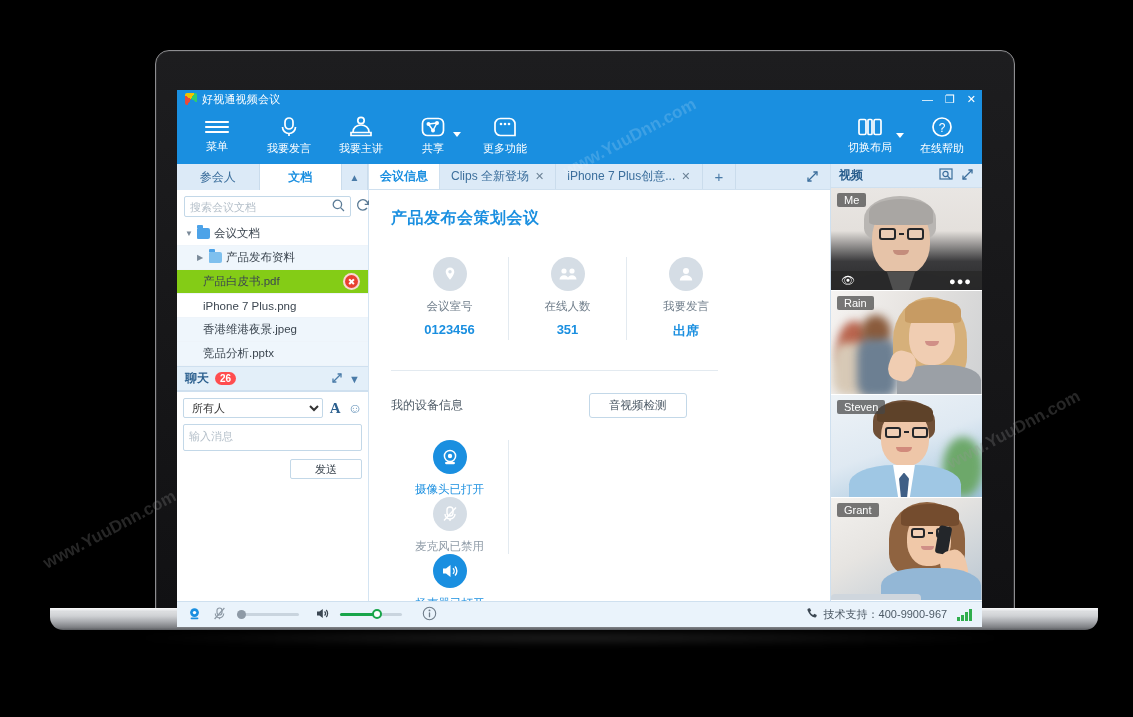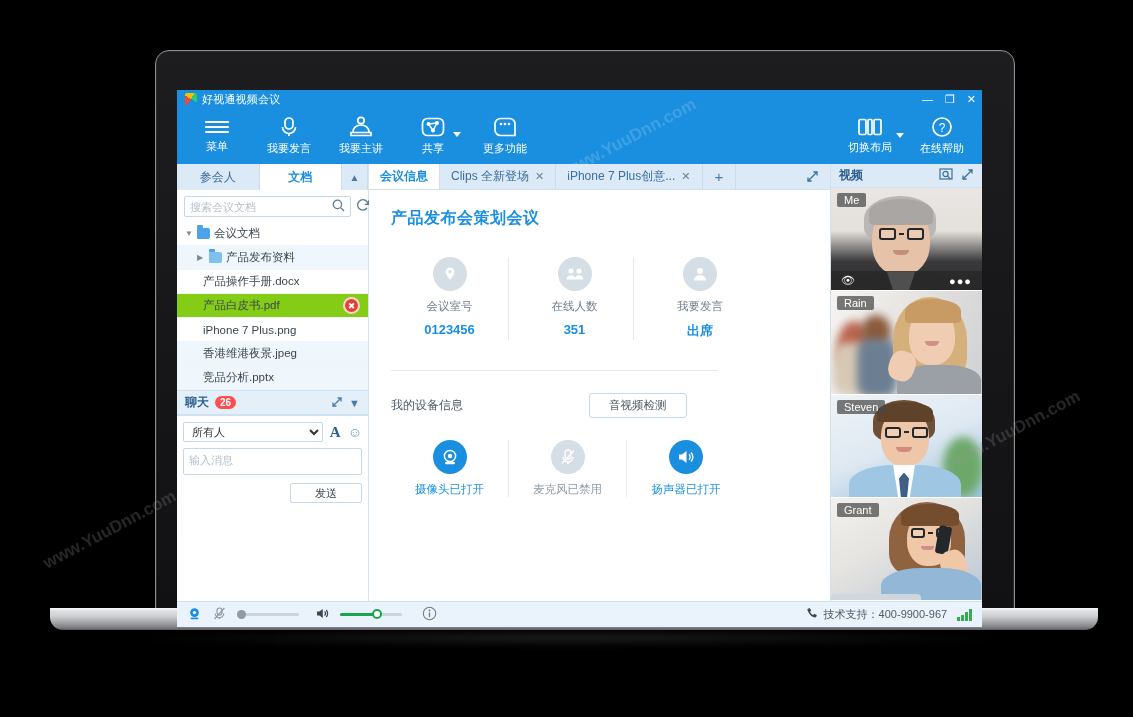--- a/index.html
+++ b/index.html
@@ -181,21 +181,21 @@
     display:flex;align-items:center; gap:6px; padding:0 11px; font-size:12px;
     color:#3b6e9c; cursor:pointer; border-right:1px solid #cadcec; white-space:nowrap;
   }
   .ctab.active{ background:#fff; color:#1a8fe0; font-weight:bold; border-right:1px solid #cfe0ef;}
   .ctab .x{ color:#6c8296; font-size:11px; }
   .ctab.plus{ color:#4a7ba8; font-size:15px; padding:0 12px;}
   .ctab.expand{ margin-left:auto; border-right:none; color:#3b6e9c; font-size:12px;}
 
   .cmain{ flex:1; padding:18px 22px 0 22px; overflow:hidden; position:relative;}
   .mtitle{ font-size:16px; font-weight:bold; color:#1a8fe0; letter-spacing:.5px;}
-  .infocards{ display:flex; margin-top:28px;gap:7px; }
+  .infocards{ display:flex; margin-top:28px; }
   .icard{
     width:118px; display:flex;flex-direction:column;align-items:center; gap:8px;
     border-right:1px solid #e3eaf0;
   }
   .icard:last-child{ border-right:none; }
   .iconcircle{
     width:34px;height:34px;border-radius:50%;background:#d5dde5;
     display:flex;align-items:center;justify-content:center;
   }
   .icard .lbl{ font-size:11.5px; color:#6f7d8a; }
@@ -203,21 +203,21 @@
 
   .divider{ height:1px; background:#e3eaf0; margin:30px 0 0 0; width:calc(100% - 90px); }
 
   .devrow{ display:flex; align-items:center; margin-top:22px; }
   .devlabel{ font-size:12px; color:#4d5a66; }
   .avbtn{
     margin-left:126px; height:25px; padding:0 19px; border:1px solid #c3d8e8;
     border-radius:3px; background:#fff; font-size:11.5px; color:#4d5a66;
     cursor:pointer; font-family:inherit;
   }
-  .devcards{ display:flex; margin-top:22px; }
+  .devcards{ display:flex; margin-top:22px;flex-direction:column; }
   .dcard{
     width:118px; display:flex;flex-direction:column;align-items:center; gap:8px;
     border-right:1px solid #e3eaf0;
   }
   .dcard:last-child{ border-right:none; }
   .dcircle{ width:34px;height:34px;border-radius:50%; display:flex;align-items:center;justify-content:center;}
   .dcircle.on{ background:#1a8fe0; }
   .dcircle.off{ background:#d5dde5; }
   .dcard .lbl{ font-size:11.5px; }
   .dcard .lbl.on{ color:#1a8fe0; }
@@ -426,23 +426,20 @@
         <div class="tree">
           <div class="trow">
             <span class="tri">▼</span>
             <span class="folder"></span>
             <span class="tname">会议文档</span>
           </div>
           <div class="trow alt" style="padding-left:20px;">
             <span class="tri">▶</span>
             <span class="folder lt"></span>
             <span class="tname">产品发布资料</span>
-          </div>
-          <div class="trow" style="padding-left:26px;">
-            <span class="tname">产品操作手册.docx</span>
           </div>
           <div class="trow sel" style="padding-left:26px;">
             <span class="tname">产品白皮书.pdf</span>
             <span class="delbadge">✖</span>
           </div>
           <div class="trow" style="padding-left:26px;">
             <span class="tname">iPhone 7 Plus.png</span>
           </div>
           <div class="trow alt" style="padding-left:26px;">
             <span class="tname">香港维港夜景.jpeg</span>

